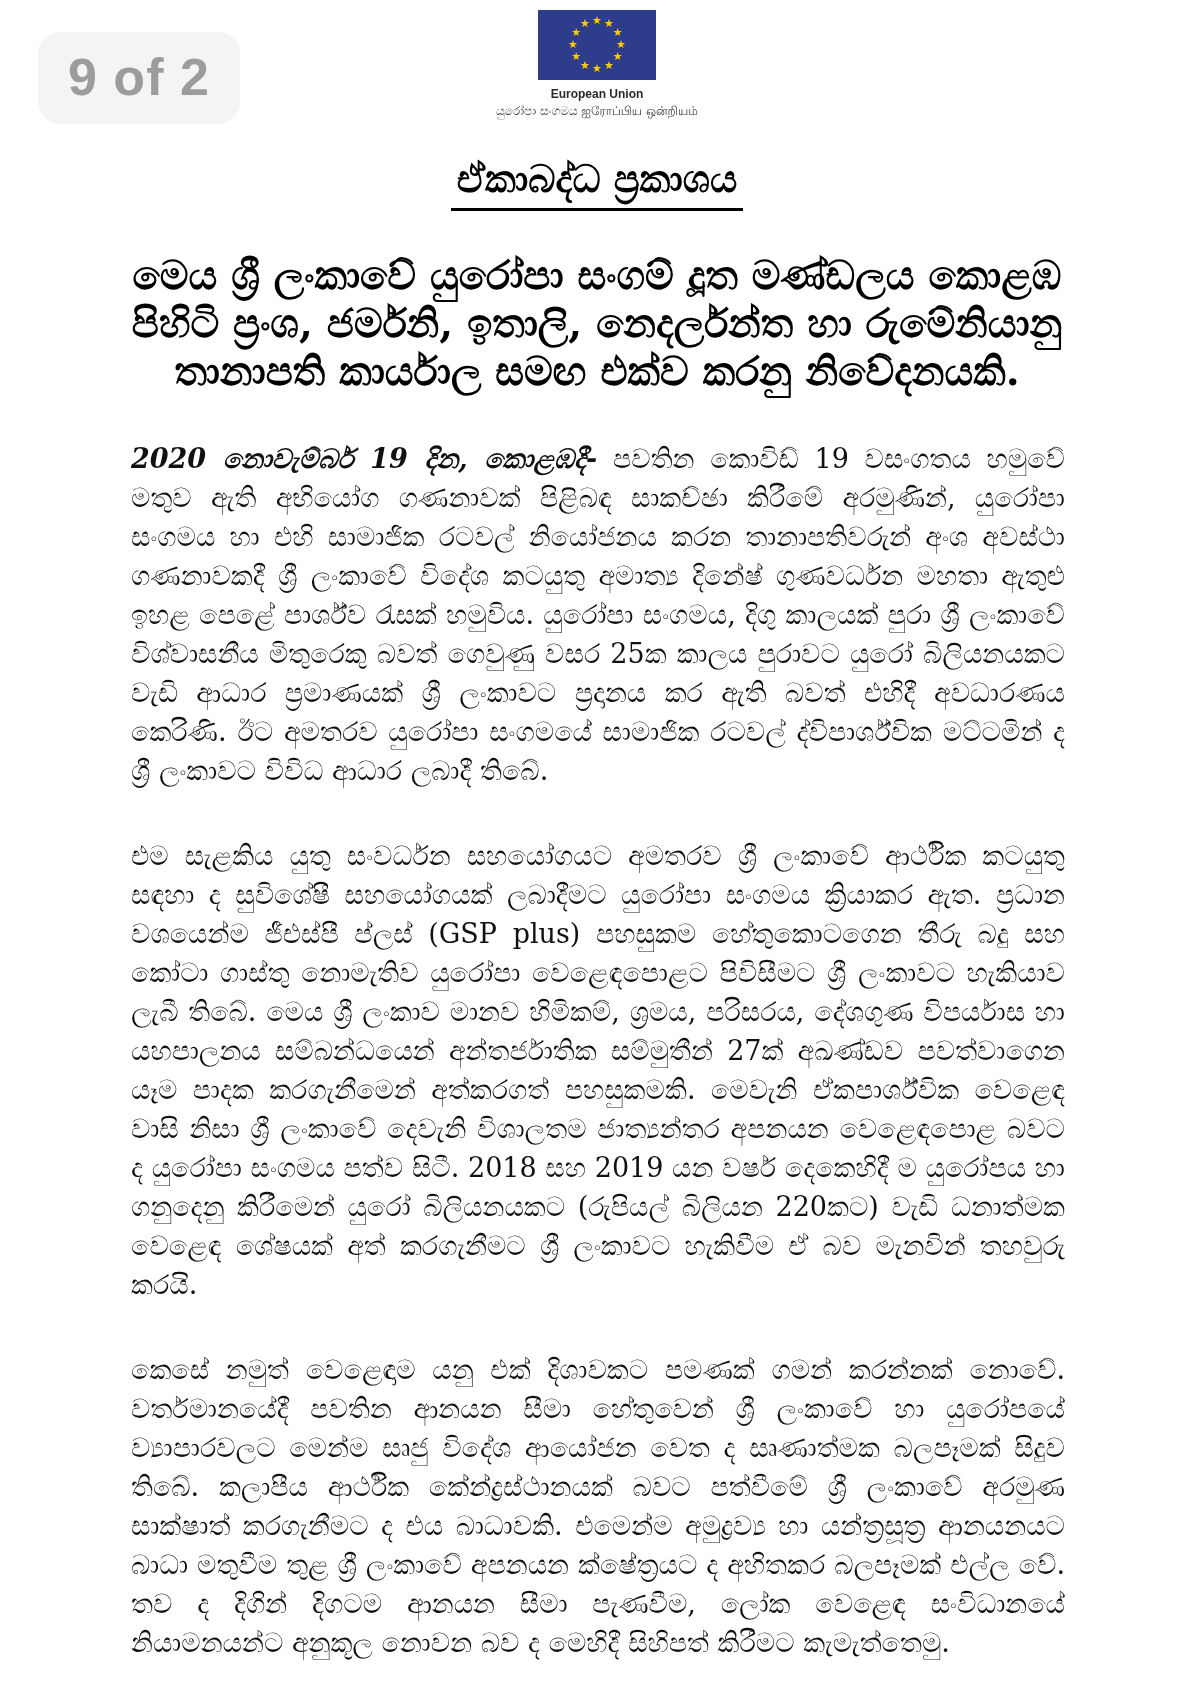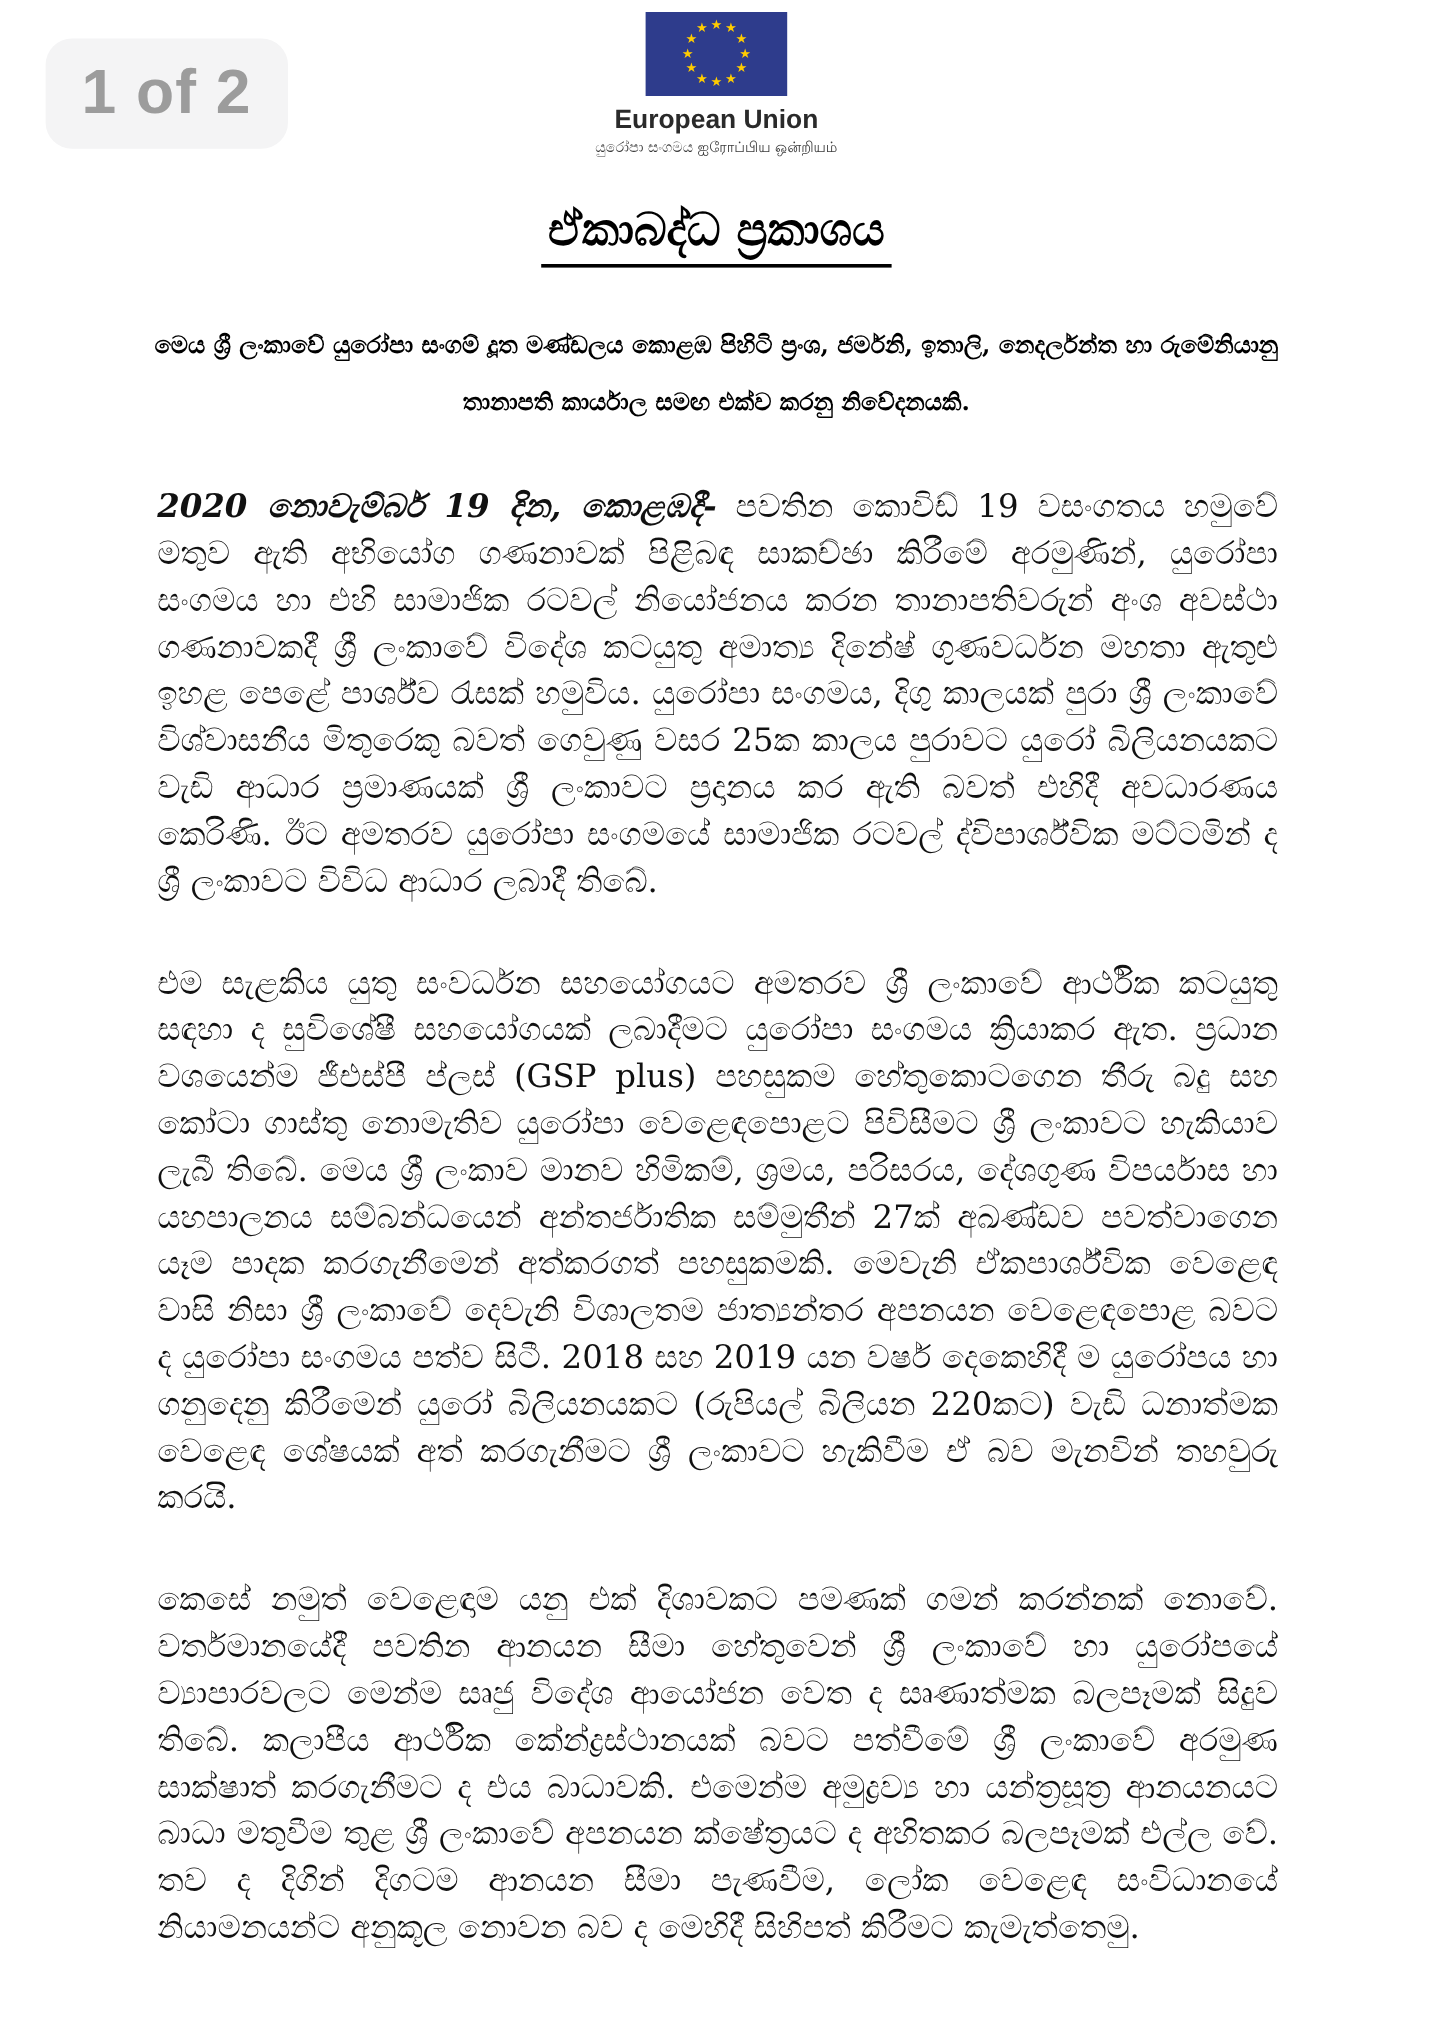--- a/index.html
+++ b/index.html
@@ -45,21 +45,21 @@
     font-size: 11px;
     line-height: 11px;
     width: 12px;
     text-align: center;
     font-family: "DejaVu Sans", sans-serif;
   }
   .eu-name {
     margin-top: 7px;
     font-family: "Liberation Sans", sans-serif;
     font-weight: bold;
-    font-size: 22px;
+    font-size: 12px;
     color: #2a2a2a;
   }
   .eu-caption {
     margin-top: 3px;
     font-size: 12px;
     color: #3a3a3a;
   }
   
   .title {
     margin: 26px 0 0 0;
@@ -73,21 +73,21 @@
     border-bottom: 3px solid #000000;
     padding: 0 6px 6px 6px;
     margin-top: 11px;
   }
   
   .intro {
     width: 960px;
     margin: 40px auto 0 auto;
     text-align: center;
     font-weight: bold;
-    font-size: 20px;
+    font-size: 40px;
     line-height: 48px;
     color: #000000;
   }
   
   .body-text {
     padding: 0 129px 0 131px;
     margin-top: 44px;
   }
   .para {
     margin: 0 0 46px 0;
@@ -99,21 +99,21 @@
   .para .lead {
     font-weight: bold;
     font-style: italic;
   }
 </style>
 </head>
 <body>
 
 <div class="page">
 
-  <div class="badge">1 of 2</div>
+  <div class="badge">9 of 2</div>
 
   <div class="header">
     <div class="flag" style="background: rgb(46, 60, 140);">
         <span class="star" style="color: rgb(255, 204, 0); left: 53px; top: 5px;">★</span>
         <span class="star" style="color: rgb(255, 204, 0); left: 65px; top: 8.21539px;">★</span>
         <span class="star" style="color: rgb(255, 204, 0); left: 73.7846px; top: 17px;">★</span>
         <span class="star" style="color: rgb(255, 204, 0); left: 77px; top: 29px;">★</span>
         <span class="star" style="color: rgb(255, 204, 0); left: 73.7846px; top: 41px;">★</span>
         <span class="star" style="color: rgb(255, 204, 0); left: 65px; top: 49.7846px;">★</span>
         <span class="star" style="color: rgb(255, 204, 0); left: 53px; top: 53px;">★</span>

